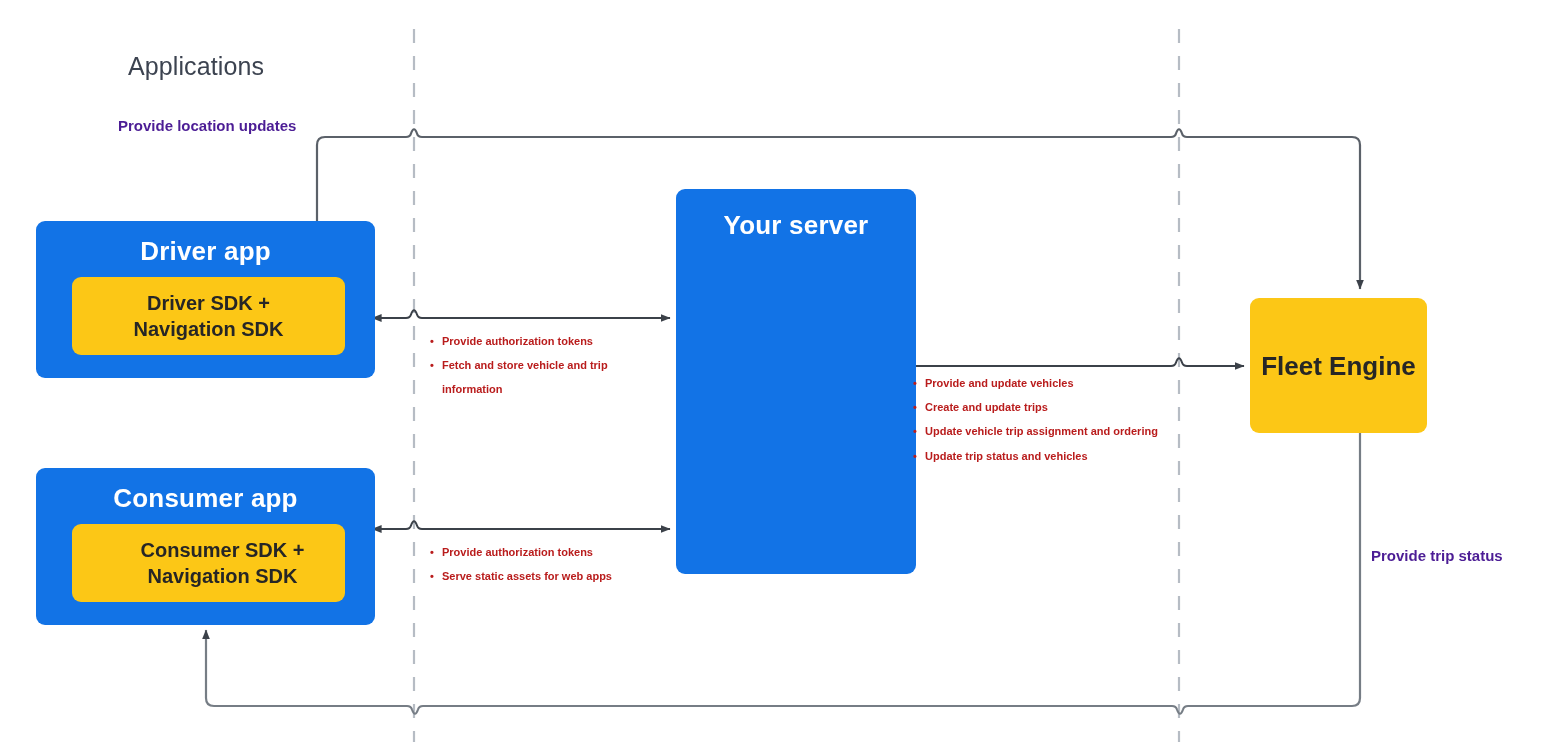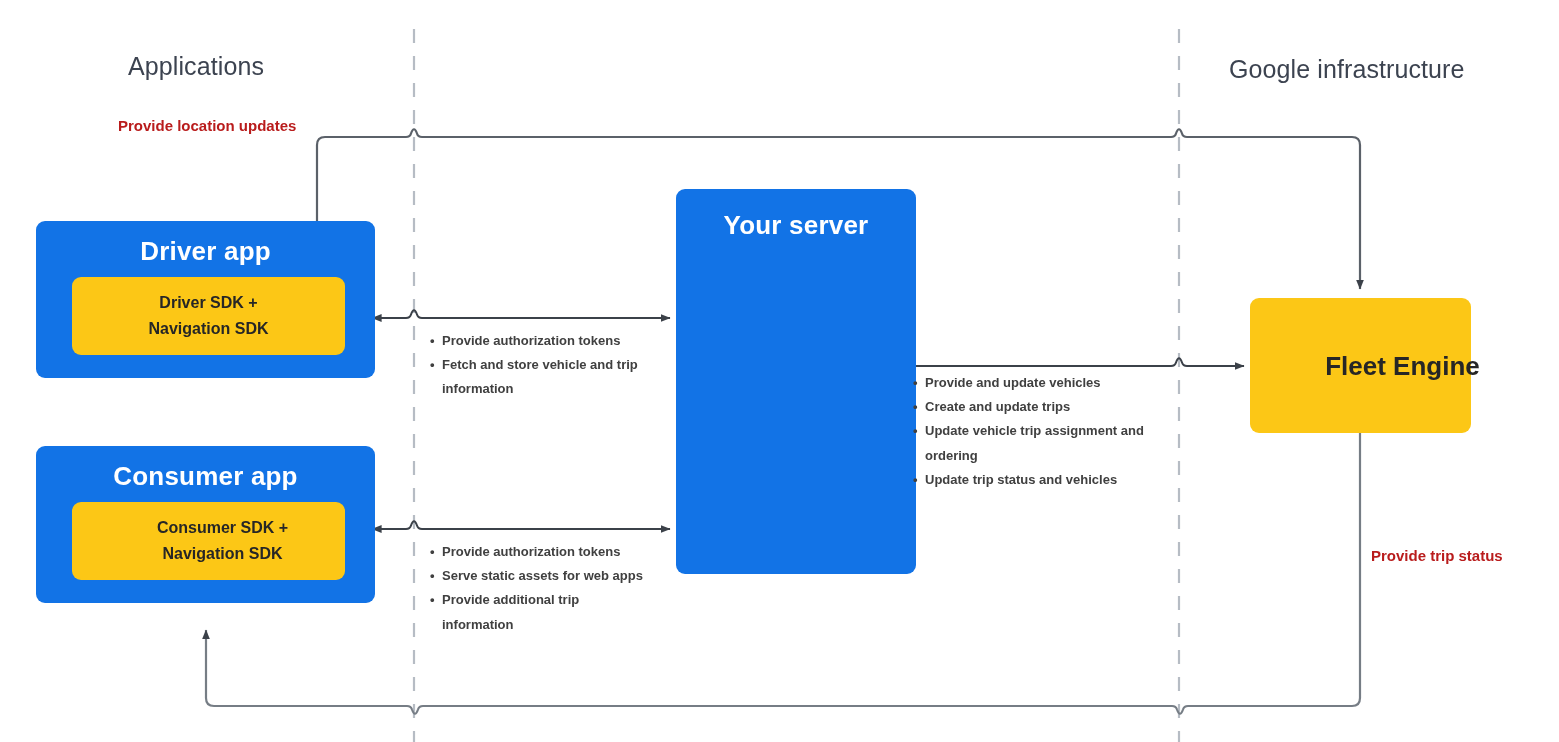--- a/index.html
+++ b/index.html
@@ -66,71 +66,71 @@
     letter-spacing: 0.2px;
   }
   .inner-title {
     position: absolute;
     width: 100%;
     top: 50%;
     transform: translateY(-50%);
     text-align: center;
     font-weight: bold;
     color: #262626;
-    font-size: 16px;
+    font-size: 20px;
     line-height: 26px;
   }
 
   
   #driver-app    { left: 36px;  top: 200px; width: 339px; height: 157px; }
   #driver-app .box-title { top: 15px; }
   #driver-sdk    { left: 36px;  top: 56px;  width: 273px; height: 78px; }
 
   
-  #consumer-app  { left: 36px;  top: 425px; width: 339px; height: 157px; }
+  #consumer-app  { left: 36px;  top: 447px; width: 339px; height: 157px; }
   #consumer-app .box-title { top: 15px; }
   #consumer-sdk  { left: 36px;  top: 56px;  width: 273px; height: 78px; padding-left: 14px; }
 
   
   #your-server   { left: 676px; top: 168px; width: 240px; height: 385px; }
   #your-server .box-title { top: 21px; }
 
   
-  #fleet-engine  { left: 1250px; top: 277px; width: 221px; height: 135px; padding-left: 42px; }
+  #fleet-engine  { left: 1250px; top: 277px; width: 177px; height: 135px; }
   #fleet-engine .fe-label {
     position: absolute;
     width: 100%;
     top: 50%;
     transform: translateY(-50%);
     text-align: center;
     font-weight: bold;
     color: #262626;
     font-size: 26px;
   }
 
   
   .edge-label {
     position: absolute;
     font-weight: bold;
-    color: #b91c1c;
+    color: #4c1d95;
     font-size: 15px;
     white-space: nowrap;
   }
   #label-location-updates { left: 118px;  top: 96px; }
   #label-trip-status      { left: 1371px; top: 526px; }
 
   
   .bullet-list {
     position: absolute;
     margin: 0;
     padding: 0;
     list-style: none;
     font-weight: bold;
-    color: #404040;
-    font-size: 13px;
+    color: #b91c1c;
+    font-size: 11px;
     line-height: 24.2px;
   }
   .bullet-list li {
     position: relative;
     padding-left: 12px;
   }
   .bullet-list li::before {
     content: "\2022";
     position: absolute;
     left: 0;
@@ -169,21 +169,20 @@
 
     <path d="M 900,345 L 1171,345 q 4,0 5,-3.5 q 3,-8.5 6,0 q 1,3.5 5,3.5 L 1244,345" fill="none" stroke="#3b4149" stroke-width="2" marker-end="url(#arrowEnd)"></path>
 
     <path d="M 1360,412 L 1360,677 q 0,8 -8,8
              L 1188,685 q -4,0 -5,3.5 q -3,8.5 -6,0 q -1,-3.5 -5,-3.5
              L 423,685 q -4,0 -5,3.5 q -3,8.5 -6,0 q -1,-3.5 -5,-3.5
              L 214,685 q -8,0 -8,-8 L 206,609" fill="none" stroke="#767d85" stroke-width="2.2" marker-end="url(#arrowEnd)"></path>
   </svg>
 
   <div class="col-header" id="header-applications">Applications</div>
-  <div class="col-header" id="header-google-infra">Google infrastructure</div>
 
   <div class="edge-label" id="label-location-updates">Provide location updates</div>
   <div class="edge-label" id="label-trip-status">Provide trip status</div>
 
   <div class="box box-blue" id="driver-app">
     <div class="box-title">Driver app</div>
     <div class="box box-yellow" id="driver-sdk">
       <div class="inner-title">
         <div>Driver SDK +</div>
         <div>Navigation SDK</div>
@@ -210,21 +209,20 @@
   </div>
 
   <ul class="bullet-list" id="bullets-driver-server">
       <li>Provide authorization tokens</li>
       <li>Fetch and store vehicle and trip information</li>
     </ul>
 
   <ul class="bullet-list" id="bullets-consumer-server">
       <li>Provide authorization tokens</li>
       <li>Serve static assets for web apps</li>
-      <li>Provide additional trip information</li>
     </ul>
 
   <ul class="bullet-list" id="bullets-server-fleet">
       <li>Provide and update vehicles</li>
       <li>Create and update trips</li>
       <li>Update vehicle trip assignment and ordering</li>
       <li>Update trip status and vehicles</li>
     </ul>
 
 </div>

